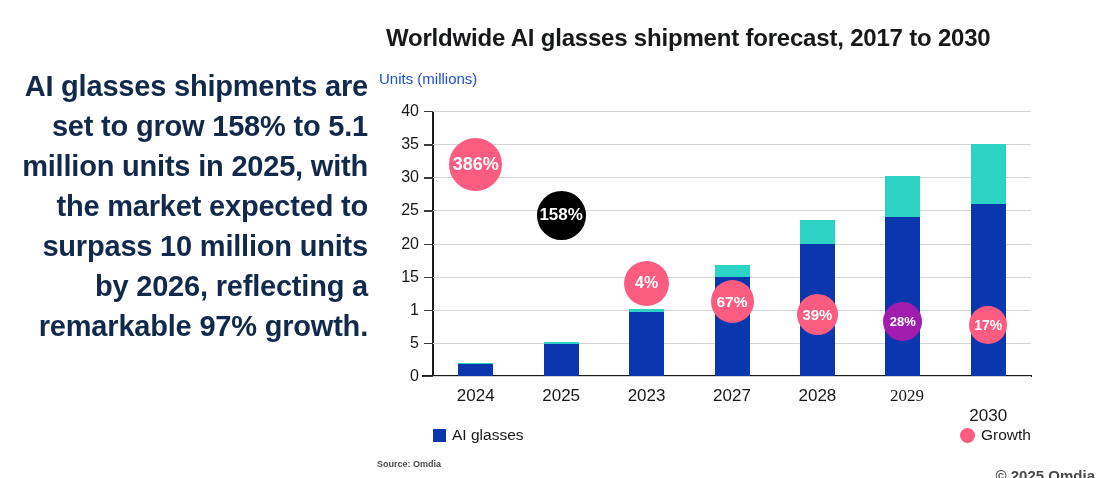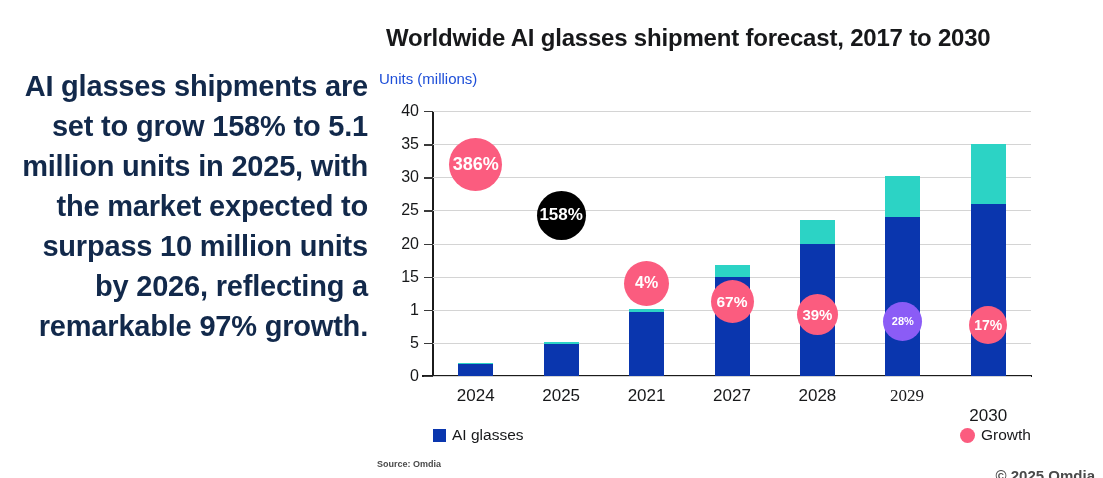--- a/index.html
+++ b/index.html
@@ -240,29 +240,29 @@
           <div class="seg seg-blue" style="background: rgb(10, 54, 174); bottom: 0px; height: 171.587px;"></div>
           <div class="seg seg-teal" style="background: rgb(44, 211, 197); bottom: 171.587px; height: 60.2875px;"></div>
         </div>
       </div>
     <div id="bubbles">
         <div class="bubble" style="background: rgb(251, 92, 127); width: 53px; height: 53px; left: 16.2143px; top: 26.5px; font-size: 18px;">386%</div>
         <div class="bubble" style="background: #000000; width: 49px; height: 49px; left: 103.643px; top: 79.5125px; font-size: 17px;">158%</div>
         <div class="bubble" style="background: rgb(251, 92, 127); width: 45px; height: 45px; left: 191.071px; top: 149.75px; font-size: 16px;">4%</div>
         <div class="bubble" style="background: rgb(251, 92, 127); width: 43px; height: 43px; left: 277.5px; top: 169.3px; font-size: 15.5px;">67%</div>
         <div class="bubble" style="background: rgb(251, 92, 127); width: 41px; height: 41px; left: 363.929px; top: 182.887px; font-size: 15px;">39%</div>
-        <div class="bubble" style="background: #8b5cf6; width: 39px; height: 39px; left: 450.357px; top: 190.512px; font-size: 11px;">28%</div>
+        <div class="bubble" style="background: #a21caf; width: 39px; height: 39px; left: 450.357px; top: 190.512px; font-size: 13px;">28%</div>
         <div class="bubble" style="background: rgb(251, 92, 127); width: 38px; height: 38px; left: 536.286px; top: 194.988px; font-size: 14px;">17%</div>
       </div>
   </div>
 
   <div class="xlabels" id="xlabels">
       <div class="xlabel" style="left: 42.7143px;">2024</div>
       <div class="xlabel" style="left: 128.143px;">2025</div>
-      <div class="xlabel" style="left: 213.571px;">2021</div>
+      <div class="xlabel" style="left: 213.571px;">2023</div>
       <div class="xlabel" style="left: 299px;">2027</div>
       <div class="xlabel" style="left: 384.429px;">2028</div>
       <div class="xlabel" style="left: 474px; font-family: Liberation Serif, serif;">2029</div>
       <div class="xlabel" style="left: 555.286px; margin-top: 20px;">2030</div>
     </div>
 
   <div class="legend" id="legend">
       <div class="legend-item">
         <span class="legend-swatch-square" style="background: rgb(10, 54, 174);"></span>
         <span class="legend-text">AI glasses</span>

